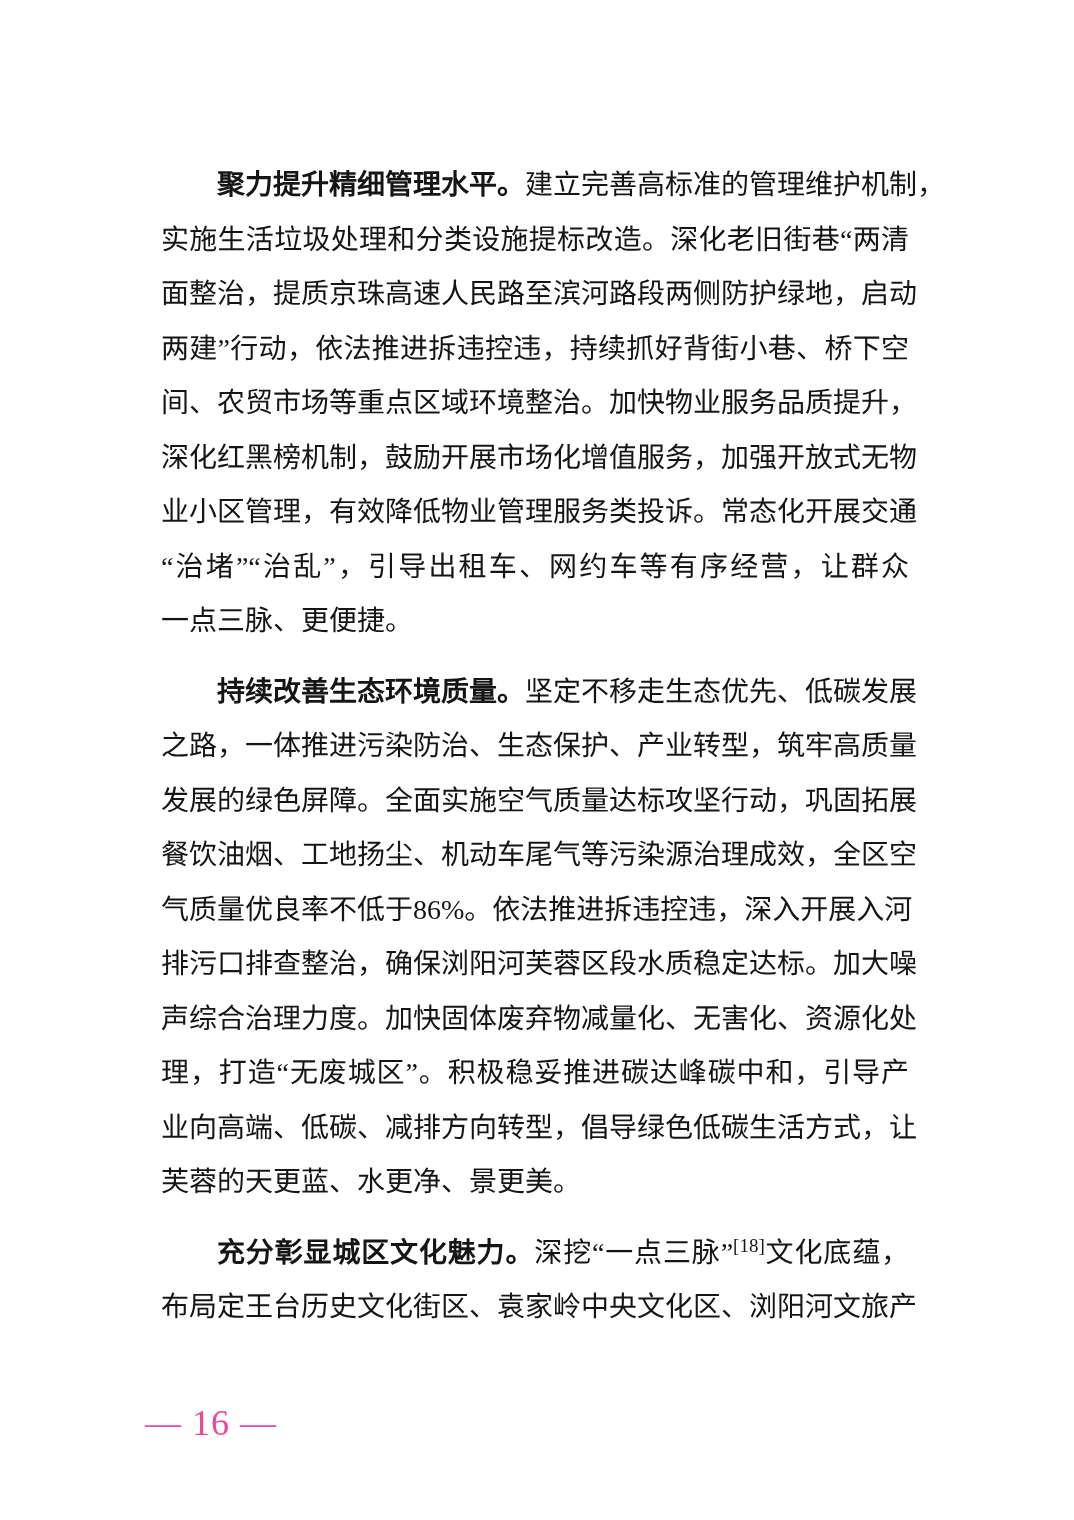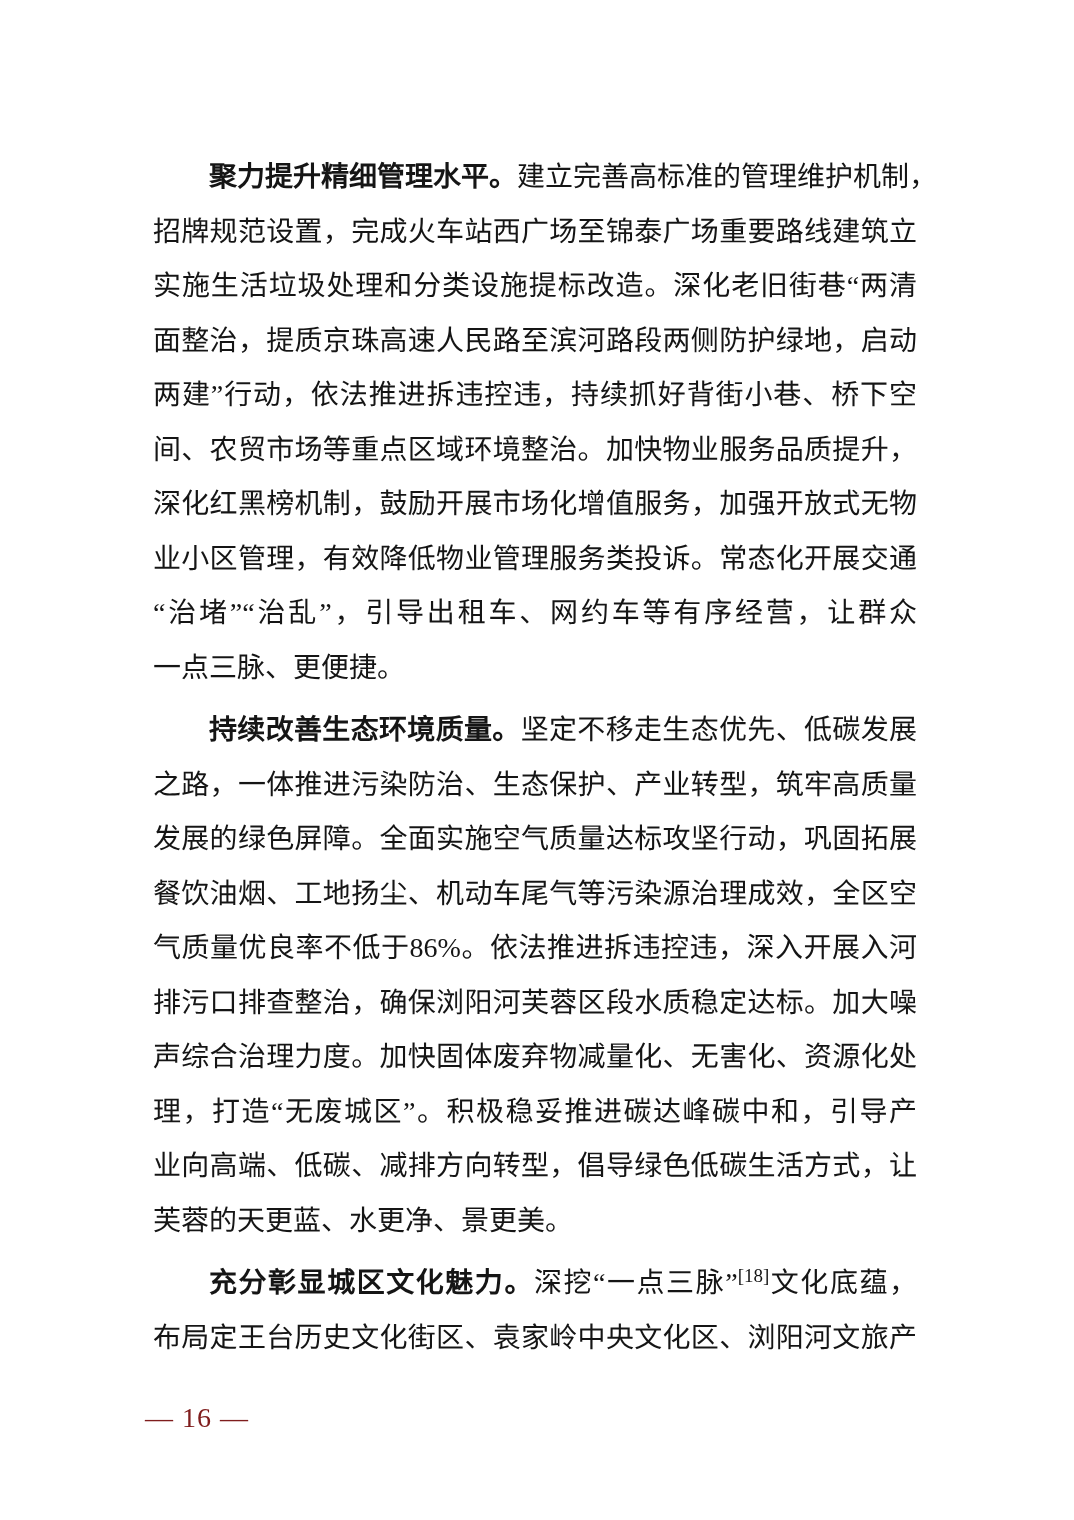--- a/index.html
+++ b/index.html
@@ -15,53 +15,52 @@
     background: #ffffff;
     overflow: hidden;
   }
   .content {
     position: absolute;
     left: 145px; top: 142px;
     width: 780px;
     font-size: 28px;
     line-height: 54.5px;
   }
-  .para { margin: 8px; padding: 0; }
+  .para { margin: 16px; padding: 0; }
   .line {
     white-space: nowrap;
     height: 54.5px;
     text-align: justify;
     text-align-last: justify;
     text-justify: inter-character;
   }
   .line.indent { text-indent: 56px; }
   .line.last { text-align-last: left; }
   .lead { font-weight: 700; }
   sup.ref {
     font-size: 19px;
     line-height: 0;
     vertical-align: 10px;
     letter-spacing: 0;
   }
   .footer {
     position: absolute;
     left: 145px; top: 1402px;
-    font-size: 28px;
-    color: #7f1d1d;
+    font-size: 36px;
+    color: #ec4899;
     letter-spacing: 1px;
   }
 </style>
 </head>
 <body>
 
 <div class="page">
   <div class="content">
       <div class="para">
         <div class="line indent"><span class="lead">聚力提升精细管理水平。</span><span class="seg">建立完善高标准的管理维护机制，</span></div>
-        <div class="line"><span class="seg">招牌规范设置，完成火车站西广场至锦泰广场重要路线建筑立</span></div>
         <div class="line"><span class="seg">实施生活垃圾处理和分类设施提标改造。深化老旧街巷“两清</span></div>
         <div class="line"><span class="seg">面整治，提质京珠高速人民路至滨河路段两侧防护绿地，启动</span></div>
         <div class="line"><span class="seg">两建”行动，依法推进拆违控违，持续抓好背街小巷、桥下空</span></div>
         <div class="line"><span class="seg">间、农贸市场等重点区域环境整治。加快物业服务品质提升，</span></div>
         <div class="line"><span class="seg">深化红黑榜机制，鼓励开展市场化增值服务，加强开放式无物</span></div>
         <div class="line"><span class="seg">业小区管理，有效降低物业管理服务类投诉。常态化开展交通</span></div>
         <div class="line"><span class="seg">“治堵”“治乱”，引导出租车、网约车等有序经营，让群众</span></div>
         <div class="line last"><span class="seg">一点三脉、更便捷。</span></div>
       </div>
       <div class="para">

